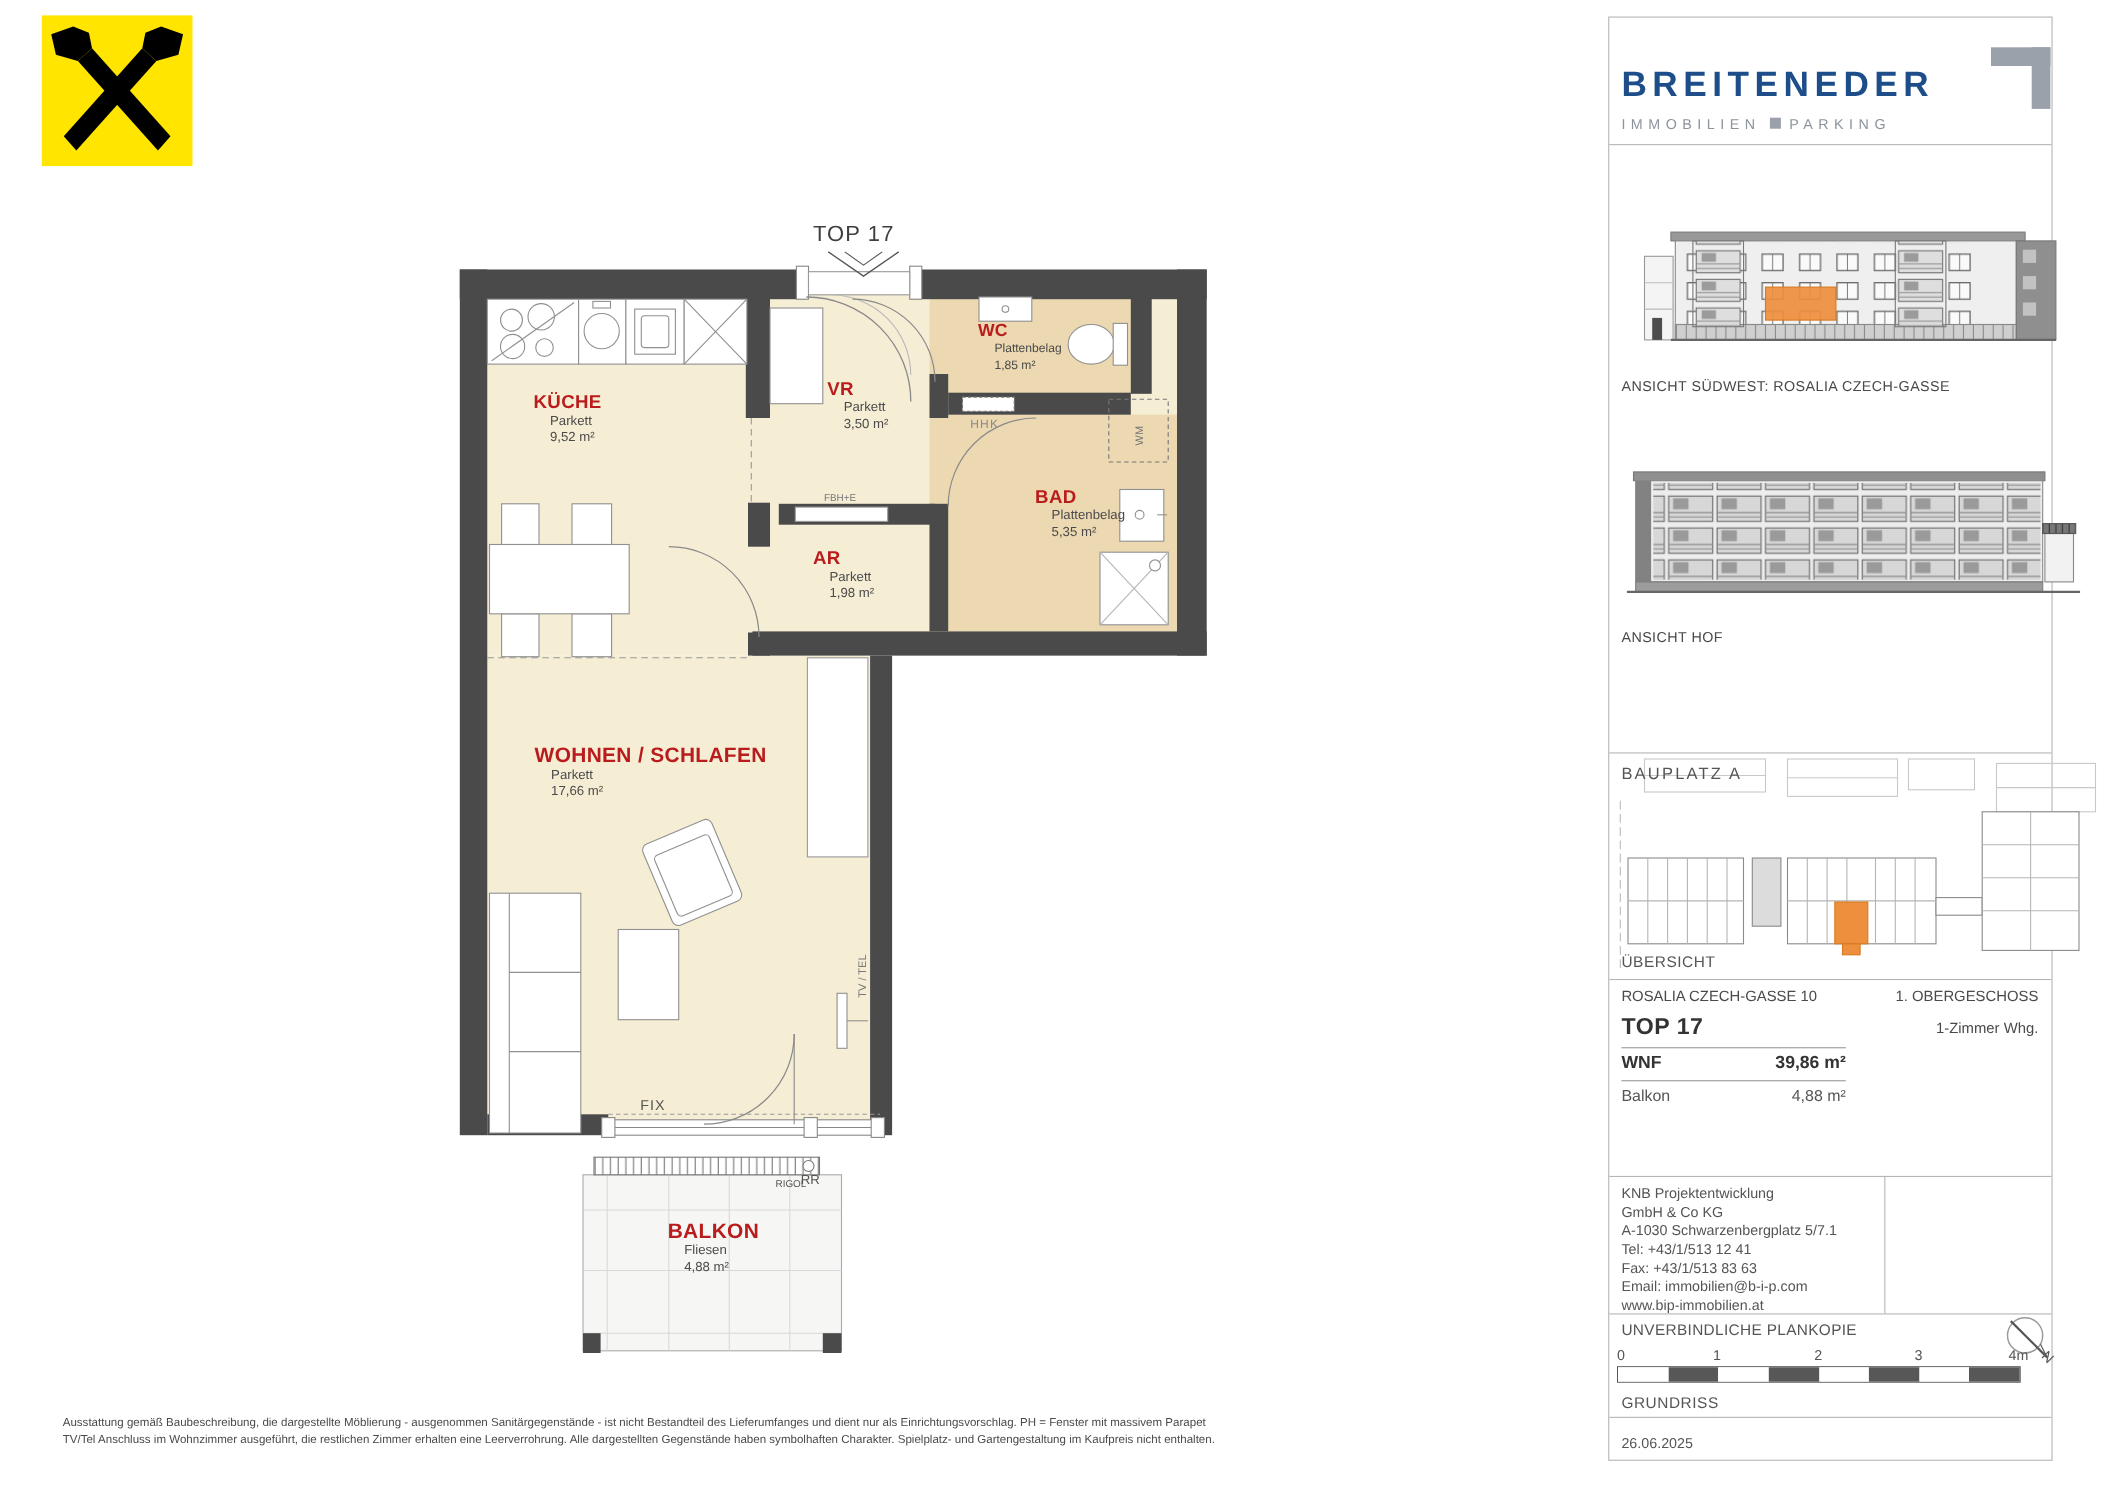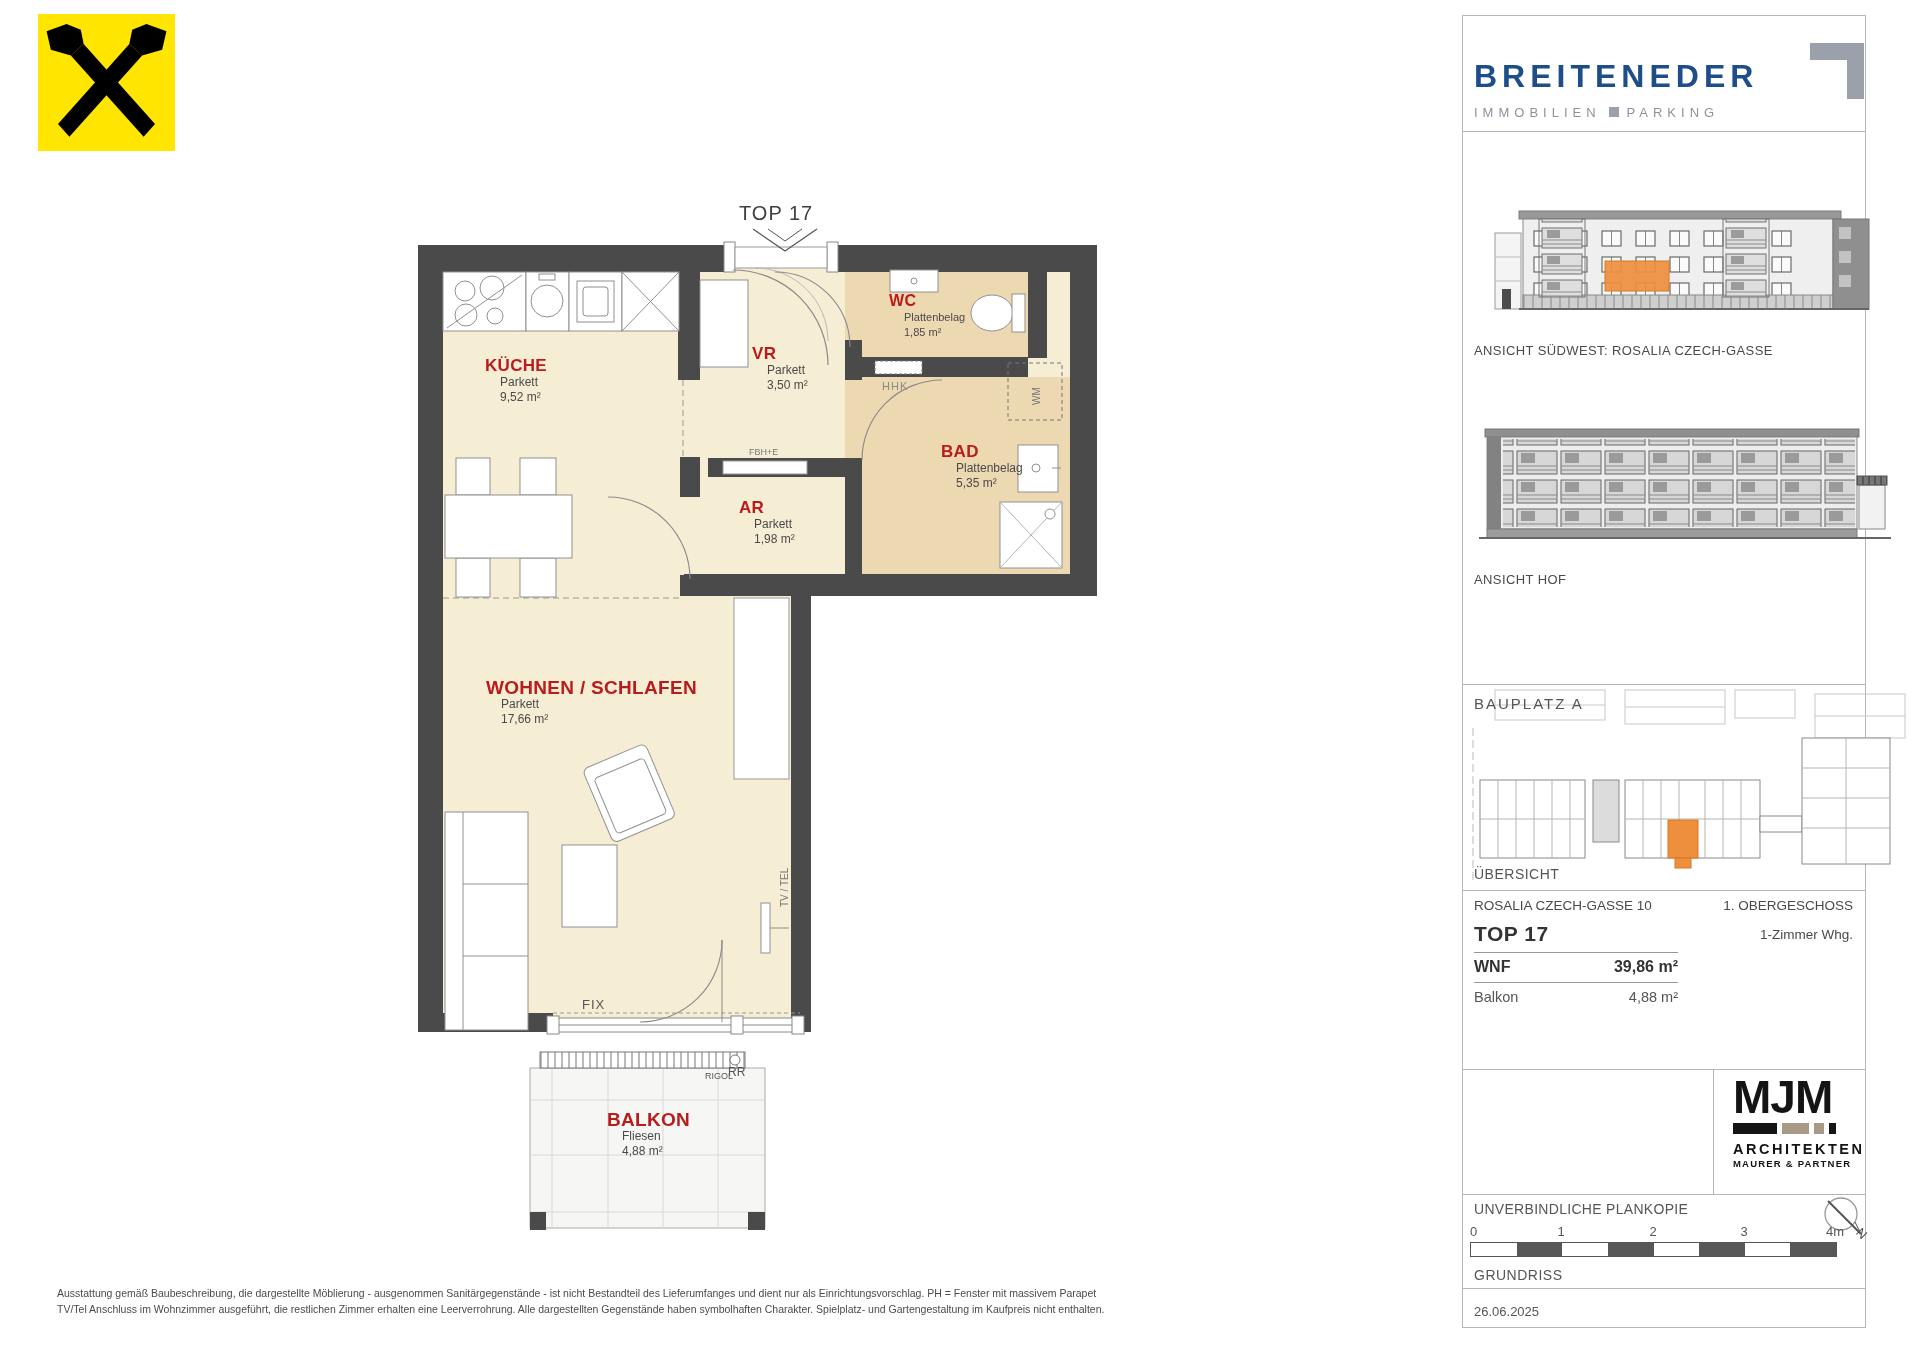--- a/index.html
+++ b/index.html
@@ -380,32 +380,30 @@
     <span>39,86 m²</span>
   </div>
   <div class="abs" style="left:11px;top:966px;width:204px;border-top:1px solid #999;"></div>
   <div class="irow" style="top:973px;font-size:14.5px;color:#555;">
     <span>Balkon</span>
     <span>4,88 m²</span>
   </div>
 
   <div class="sline" style="top:1053px;"></div>
 
+  <div class="abs" style="left:11px;top:1060px;">
+    <div class="knb">KNB Projektentwicklung</div>
+    <div class="knb">GmbH &amp; Co KG</div>
+    <div class="knb">A-1030 Schwarzenbergplatz 5/7.1</div>
+    <div class="knb">Tel: +43/1/513 12 41</div>
+    <div class="knb">Fax: +43/1/513 83 63</div>
+    <div class="knb">Email: immobilien@b-i-p.com</div>
+    <div class="knb">www.bip-immobilien.at</div>
+  </div>
   <div class="abs" style="left:250px;top:1053px;height:125px;border-left:1px solid #b5b5b5;"></div>
-  <div class="abs" style="left:270px;top:1058px;width:160px;">
-    <div class="mjm-name">MJM</div>
-    <div class="mjm-bar">
-      <div style="width:44px;background:#141414;"></div>
-      <div style="width:27px;background:#a89a87;"></div>
-      <div style="width:10px;background:#a89a87;"></div>
-      <div style="width:7px;background:#141414;"></div>
-    </div>
-    <div class="mjm-arch">ARCHITEKTEN</div>
-    <div class="mjm-mp">MAURER &amp; PARTNER</div>
-  </div>
 
   <div class="sline" style="top:1178px;"></div>
 
   <div class="abs" style="left:11px;top:1185px;font-size:14px;color:#555;letter-spacing:.3px;">UNVERBINDLICHE PLANKOPIE</div>
   <svg class="abs" style="left:352px;top:1176px;" width="60" height="58" viewBox="0 0 60 58">
     <circle cx="26" cy="22" r="16" fill="none" stroke="#999" stroke-width="1.3"></circle>
     <line x1="13" y1="9" x2="46" y2="42" stroke="#555" stroke-width="2"></line>
     <line x1="40" y1="30" x2="46" y2="42" stroke="#555" stroke-width="1"></line>
   </svg>
   <span class="abs" style="left:394px;top:1210px;font-size:13px;color:#555;transform:rotate(45deg);">N</span>

